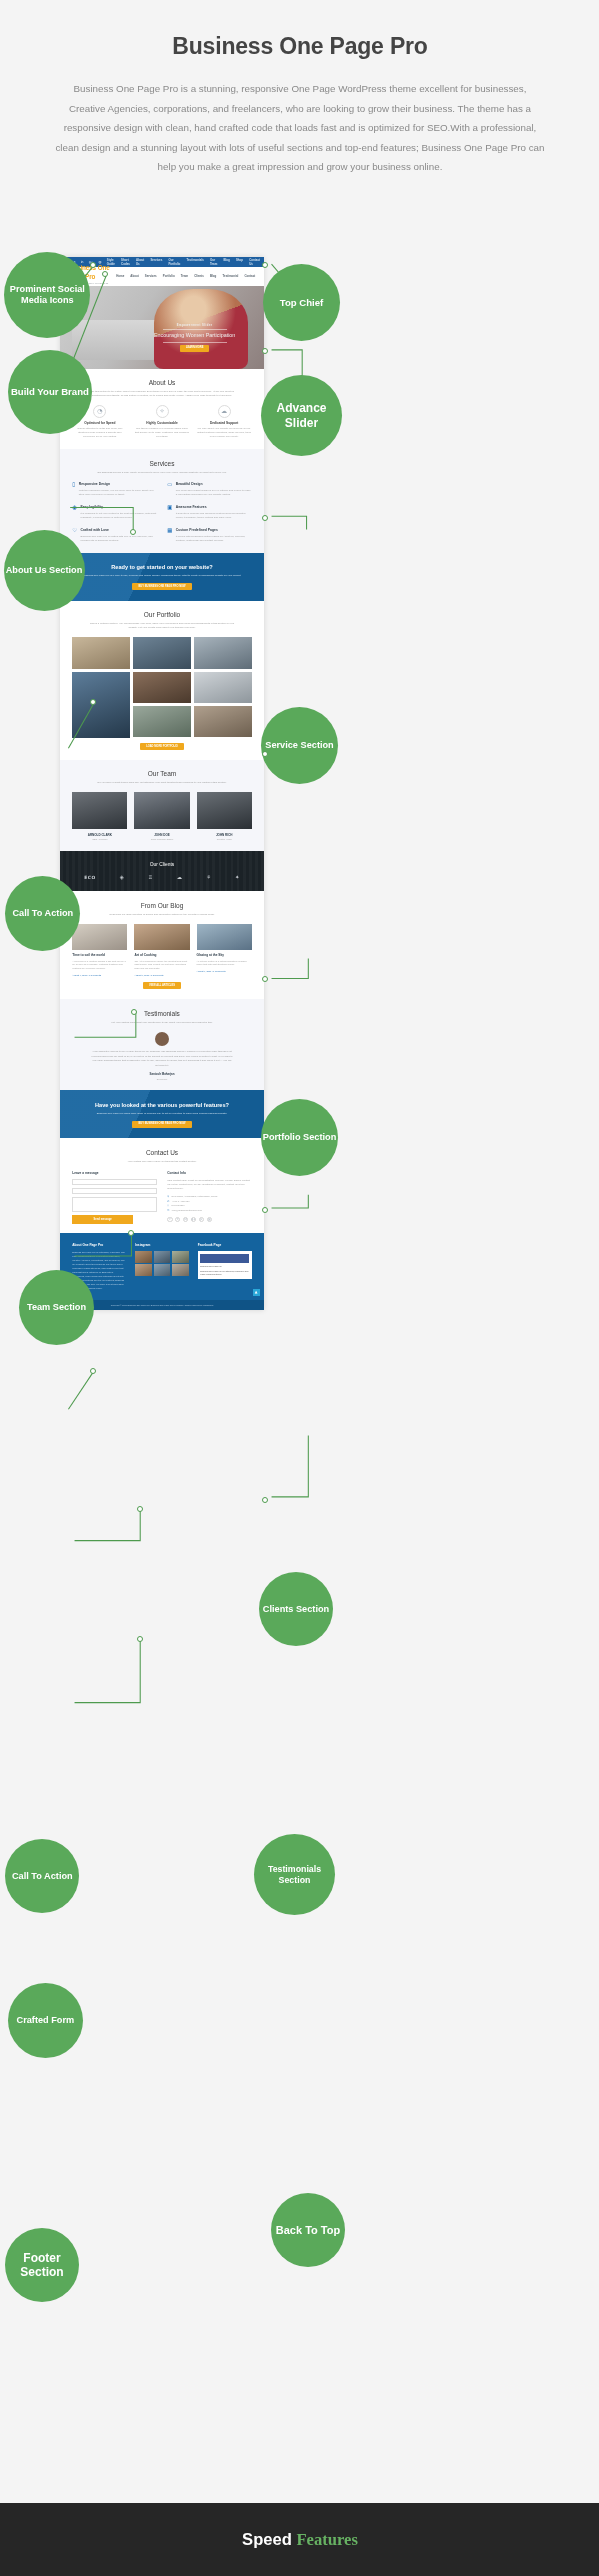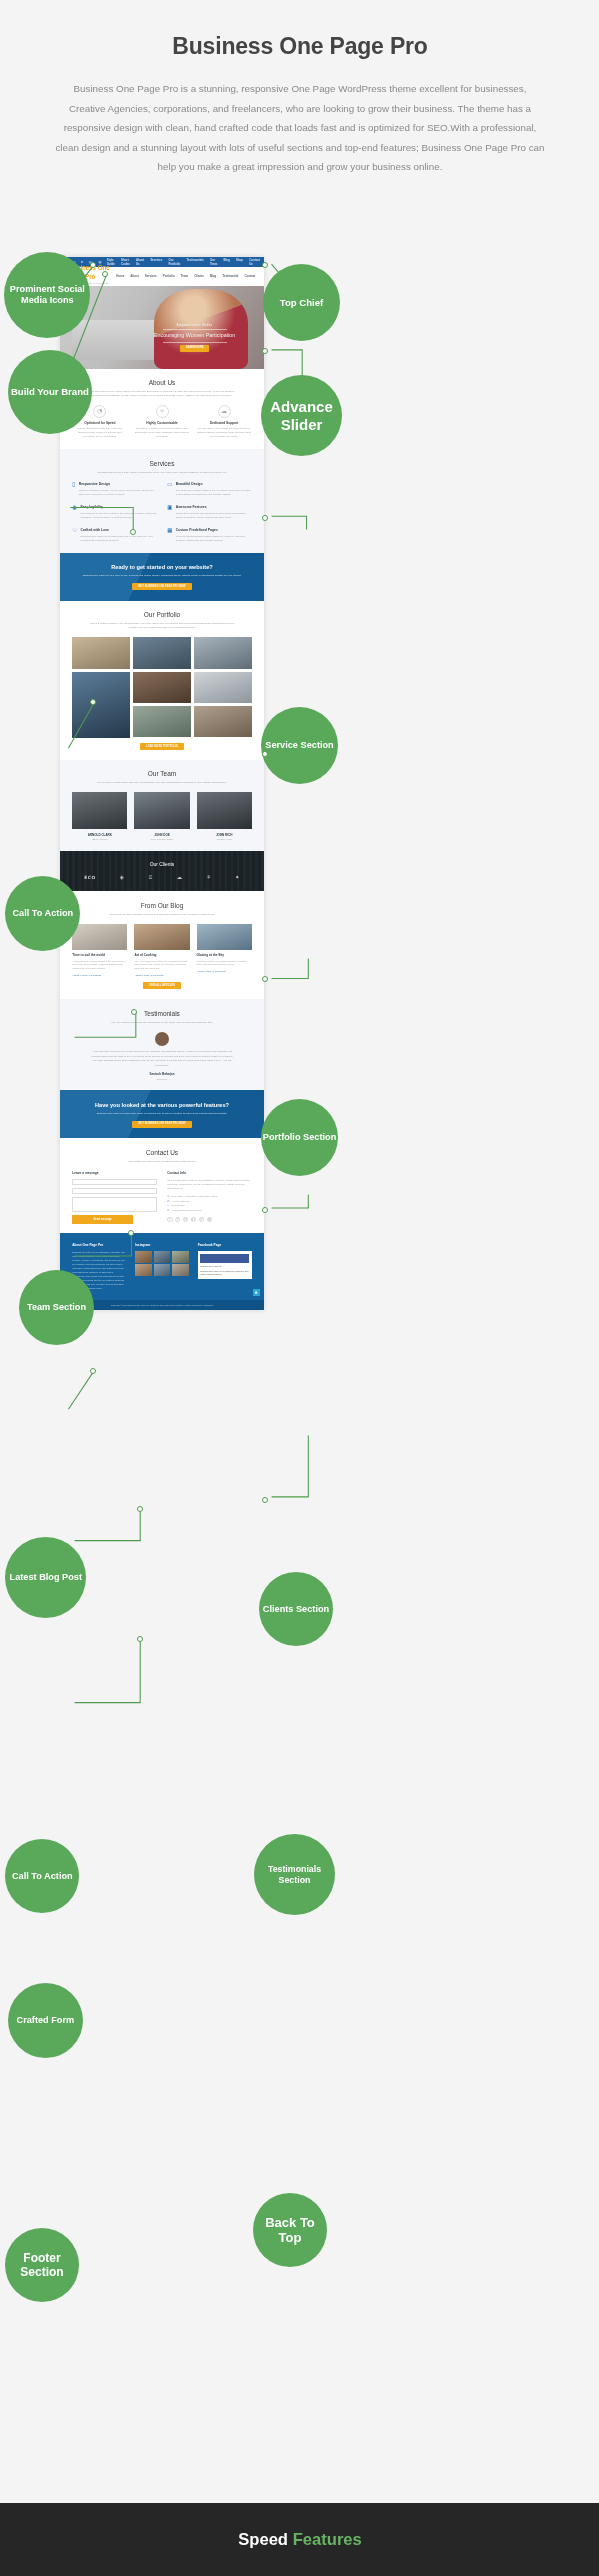--- a/index.html
+++ b/index.html
@@ -171,21 +171,21 @@
   .totop{position:absolute;right:4.4px;bottom:4.4px;width:7px;height:7px;background:#2aa7d8;
          color:#fff;font-size:3.5px;display:flex;align-items:center;justify-content:center;
          font-family:"DejaVu Sans",sans-serif;}
 
   
   .band {
     position:absolute; left:0; bottom:0; width:600px; height:73px;
     background:#262626; display:flex; align-items:center; justify-content:center;
   }
   .band .t { font-size:16.6px; font-weight:bold; color:#fff; }
-  .band .t em { font-style:normal; color:#67b263; }
+  .band .t em { font-style:normal; color:#67b263;font-family:Liberation Serif, serif; }
 </style>
 </head>
 <body>
 
 <div class="page-head">
   <div class="page-title">Business One Page Pro</div>
   <div class="page-desc">Business  One Page Pro is a  stunning, responsive  One Page WordPress theme excellent for businesses, Creative Agencies, corporations, and freelancers, who are looking to grow their business.  The theme has a responsive design with clean, hand crafted code that loads fast and is optimized for SEO.With a professional, clean design and  a stunning layout with lots of  useful sections and top-end features; Business One Page Pro  can help you make a great impression and  grow your business online.</div>
 </div>
 
 <div class="mock">
@@ -511,70 +511,70 @@
   </svg>
 
   <div class="bubble" style="left:4.4px;top:252px;width:86px;height:86px;font-size:9.2px;">
     <span>Prominent Social Media Icons</span>
     </div>
 
   <div class="bubble" style="left:7.9px;top:350px;width:84px;height:84px;font-size:9.6px;">
     <span>Build Your Brand</span>
     </div>
 
+  <div class="bubble" style="left:3.5px;top:530px;width:81px;height:81px;font-size:9.2px;">
+    <span>About Us Section</span>
+    </div>
 
   <div class="bubble" style="left:5.3px;top:876px;width:75px;height:75px;font-size:9.2px;">
     <span>Call To Action</span>
     </div>
 
   <div class="bubble" style="left:19px;top:1270px;width:75px;height:75px;font-size:9.2px;">
     <span>Team Section</span>
     </div>
 
-  <div class="bubble" style="left:5.3px;top:1537px;width:81px;height:81px;font-size:9.2px;">
-    <span>Latest Blog Post</span>
-    </div>
 
   <div class="bubble" style="left:5.3px;top:1839px;width:74px;height:74px;font-size:9.2px;">
     <span>Call To Action</span>
     </div>
 
   <div class="bubble" style="left:7.9px;top:1983px;width:75px;height:75px;font-size:9.2px;">
     <span>Crafted Form</span>
     </div>
 
   <div class="bubble" style="left:5px;top:2228px;width:74px;height:74px;font-size:12px;">
     <span>Footer Section</span>
     </div>
 
   <div class="bubble" style="left:263px;top:264px;width:77px;height:77px;font-size:9.6px;">
     <span>Top Chief</span>
     </div>
 
-  <div class="bubble" style="left:261px;top:375px;width:81px;height:81px;font-size:15px;">
+  <div class="bubble" style="left:261px;top:375px;width:81px;height:81px;font-size:12px;">
     <span>Advance Slider</span>
     </div>
 
   <div class="bubble" style="left:261px;top:707px;width:77px;height:77px;font-size:9.2px;">
     <span>Service Section</span>
     </div>
 
   <div class="bubble" style="left:261px;top:1099px;width:77px;height:77px;font-size:9.2px;">
     <span>Portfolio Section</span>
     </div>
 
   <div class="bubble" style="left:259px;top:1572px;width:74px;height:74px;font-size:9.2px;">
     <span>Clients Section</span>
     </div>
 
   <div class="bubble" style="left:254px;top:1834px;width:81px;height:81px;font-size:8.8px;">
     <span>Testimonials Section</span>
     </div>
 
-  <div class="bubble" style="left:253px;top:2193px;width:74px;height:74px;font-size:13px;">
+  <div class="bubble" style="left:271px;top:2193px;width:74px;height:74px;font-size:11px;">
     <span>Back To Top</span>
     </div>
 
   <div class="dot" style="left:90px;top:262px"></div>
   <div class="dot" style="left:102px;top:271px"></div>
   <div class="dot" style="left:130px;top:529px"></div>
   <div class="dot" style="left:90px;top:699px"></div>
   <div class="dot" style="left:131px;top:1009px"></div>
   <div class="dot" style="left:128px;top:1230px"></div>
   <div class="dot" style="left:90px;top:1368px"></div>

